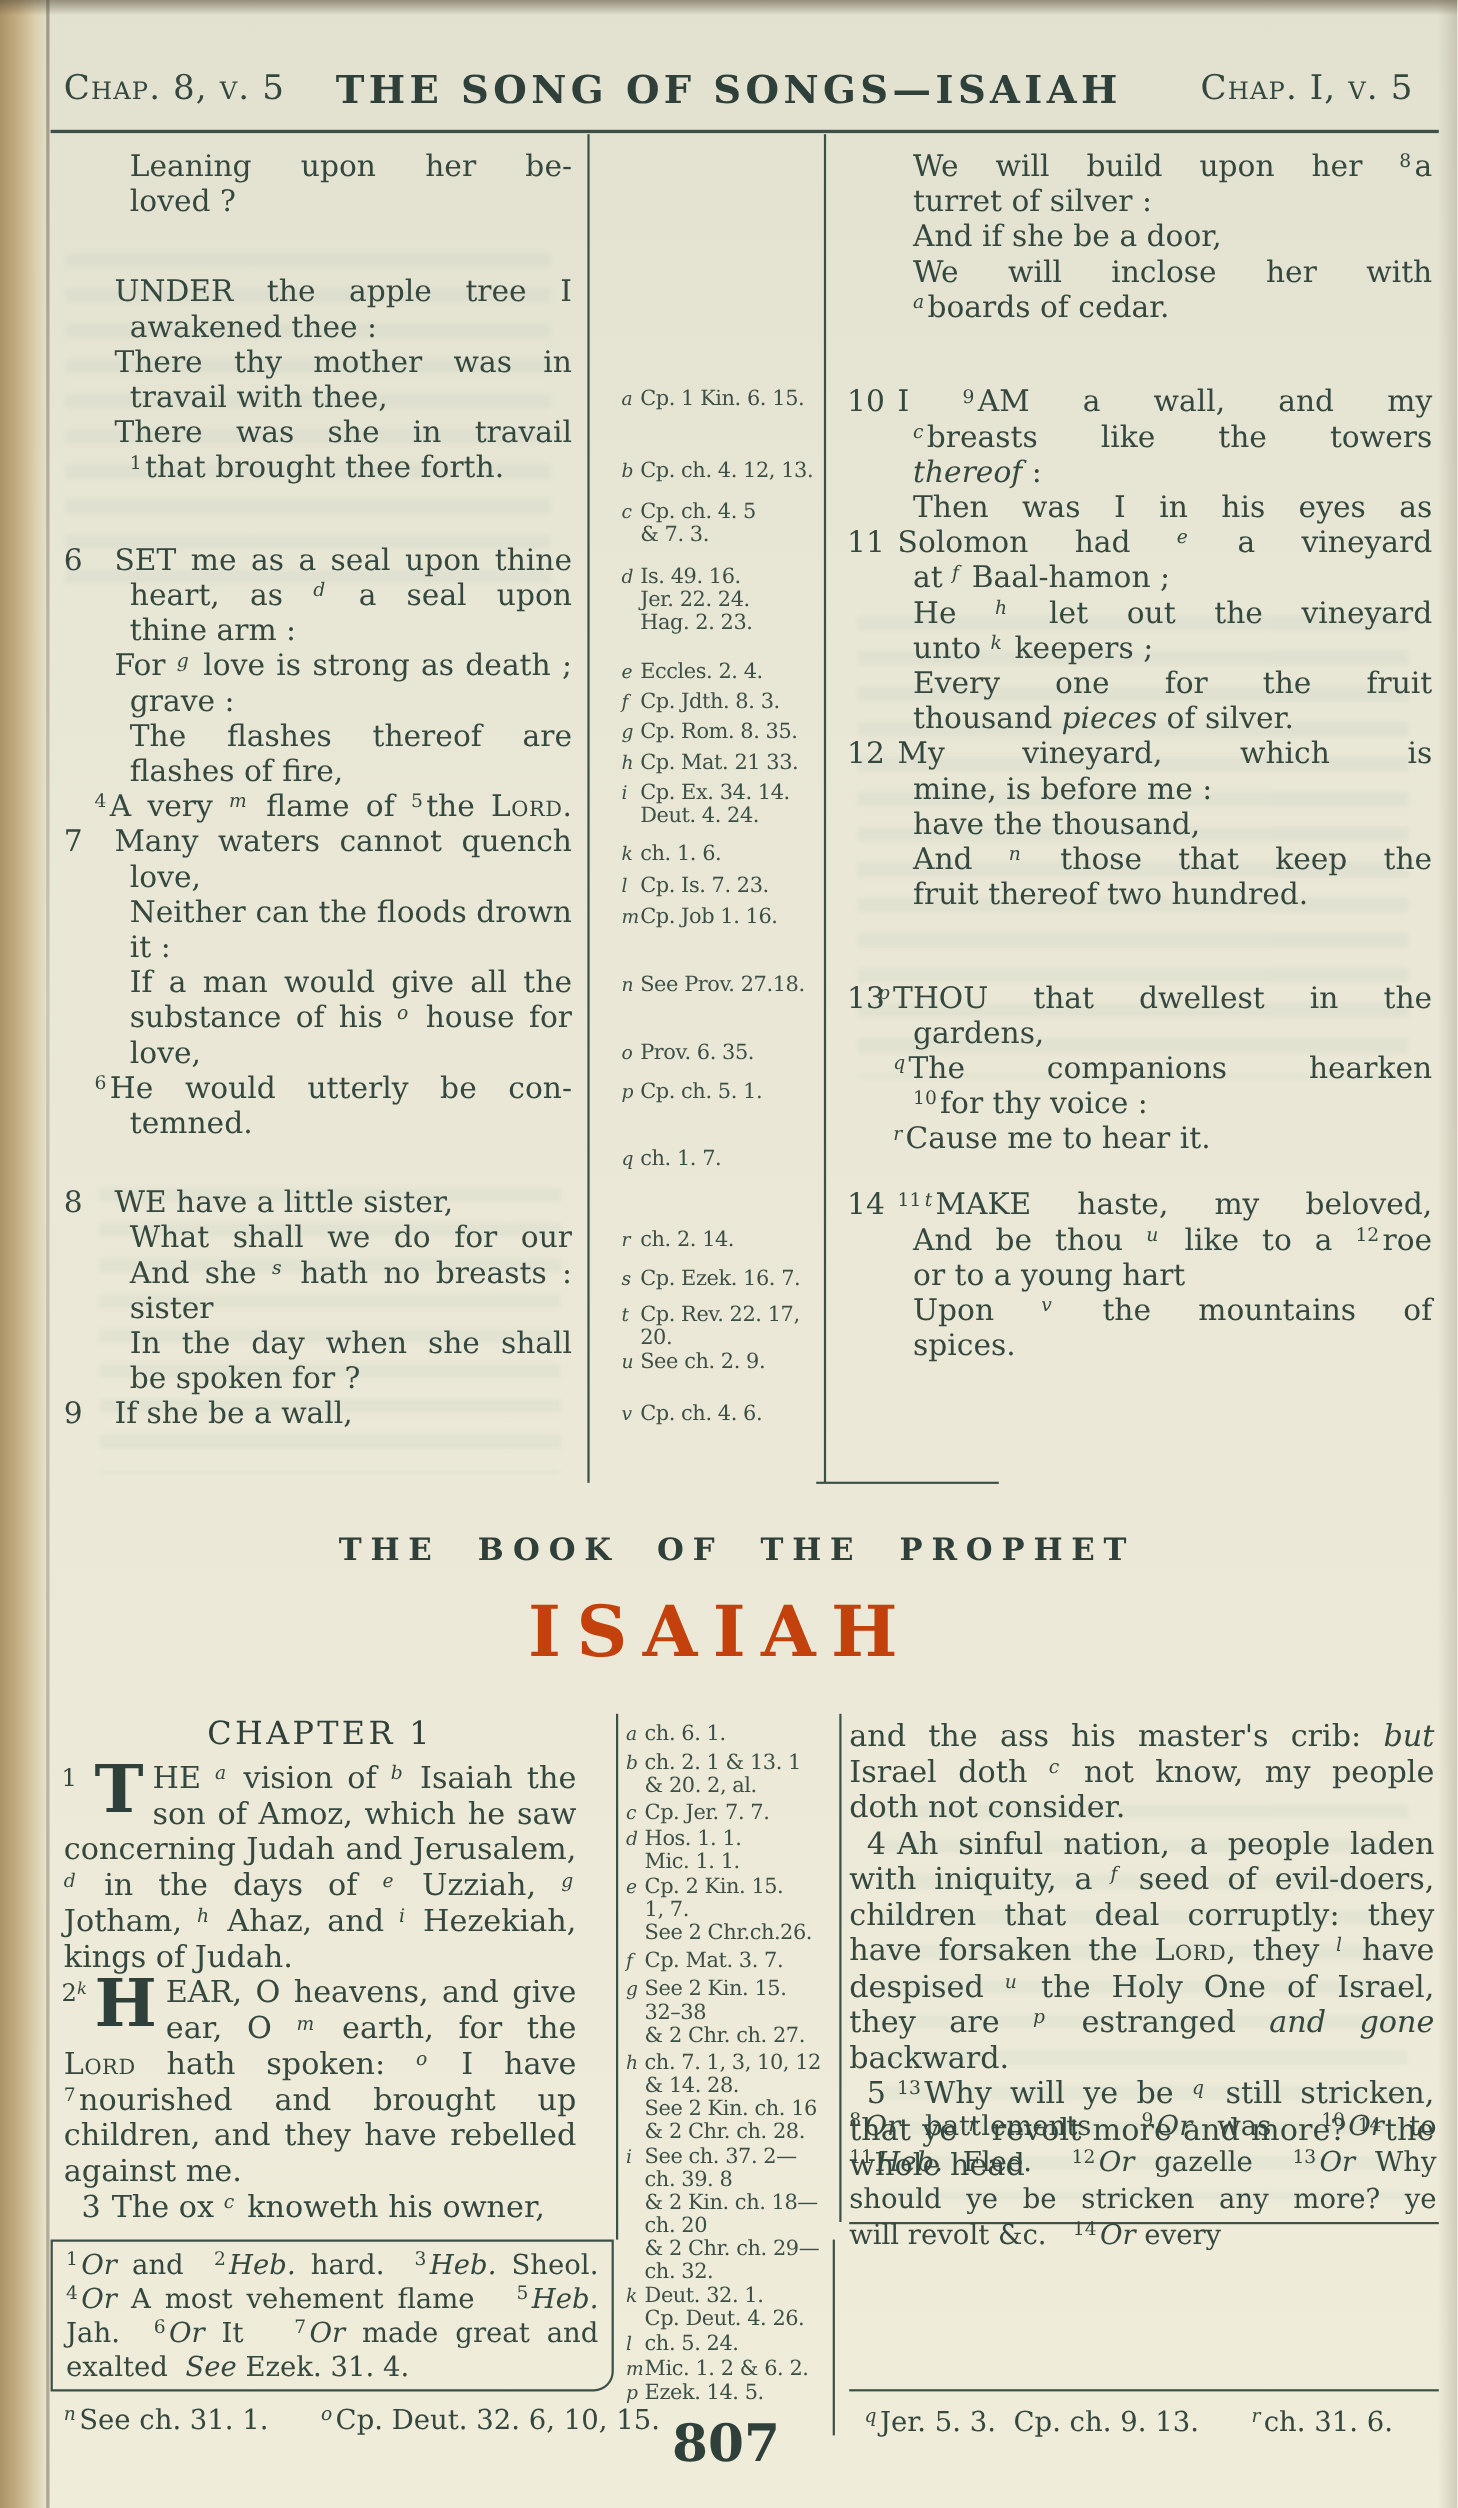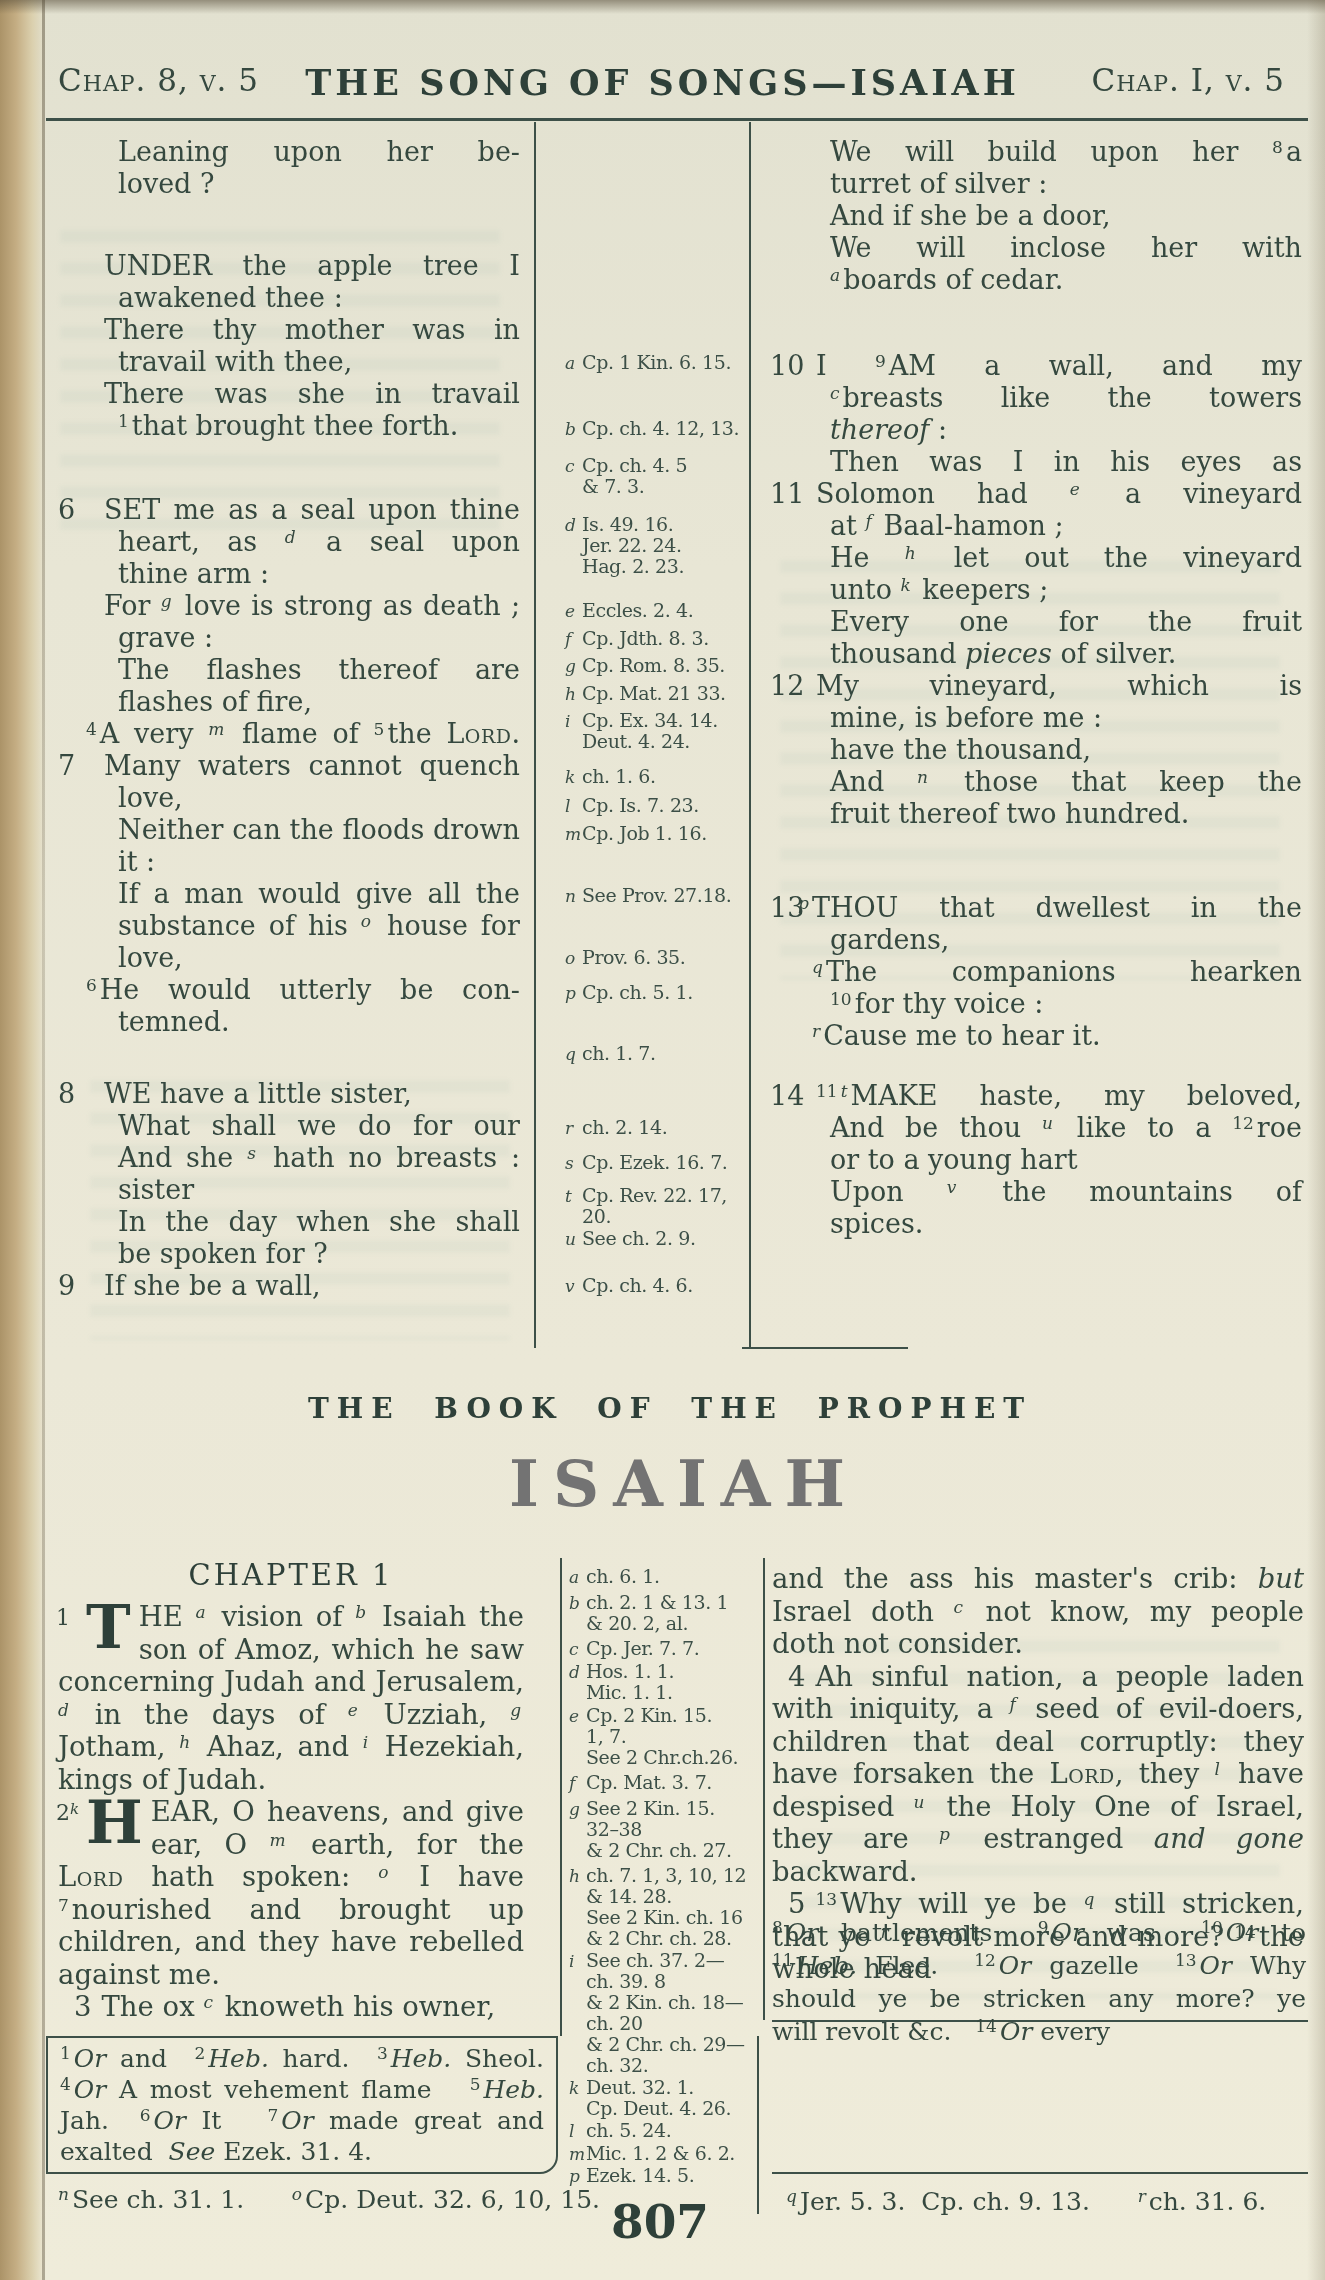--- a/index.html
+++ b/index.html
@@ -50,22 +50,22 @@
   .refcol{position:absolute;font-size:19px}
   #song-refs{left:540px;top:122px;width:210px;height:1230px}
   #isa-refs{left:544px;top:1560px;width:215px;height:650px}
   .ref{position:absolute;left:42px;width:178px;line-height:21px;letter-spacing:-.4px;color:#3c4f47}
   .rm{position:absolute;left:-17px;top:1px;font-style:italic;font-size:17px}
   .rt{white-space:pre-line}
 
   
   #isa-title-small{position:absolute;left:30px;top:1392px;width:1280px;text-align:center;
     font-size:28px;font-weight:bold;letter-spacing:8px;word-spacing:16px;color:#2e4039}
-  #isa-title-large{position:absolute;left:44px;top:1446px;width:1280px;text-align:center;
-    font-size:64px;font-weight:bold;letter-spacing:14px;color:#737373}
+  #isa-title-large{position:absolute;left:15px;top:1446px;width:1280px;text-align:center;
+    font-size:64px;font-weight:bold;letter-spacing:14px;color:#c2410c}
   #isa-heading{position:absolute;left:58px;top:1558px;width:466px;text-align:center;
     font-size:29px;letter-spacing:3px;color:#2e4039}
 
   
   .prosecol{position:absolute;font-size:27.5px}
   #isa-left{left:58px;top:1600px;width:466px}
   #isa-right{left:772px;top:1562px;width:532px}
   .prose{margin:0;text-align:justify;line-height:32.5px;position:relative}
   .prose.vp{text-indent:16px}
   .pvn{font-weight:normal;margin-right:10px}

